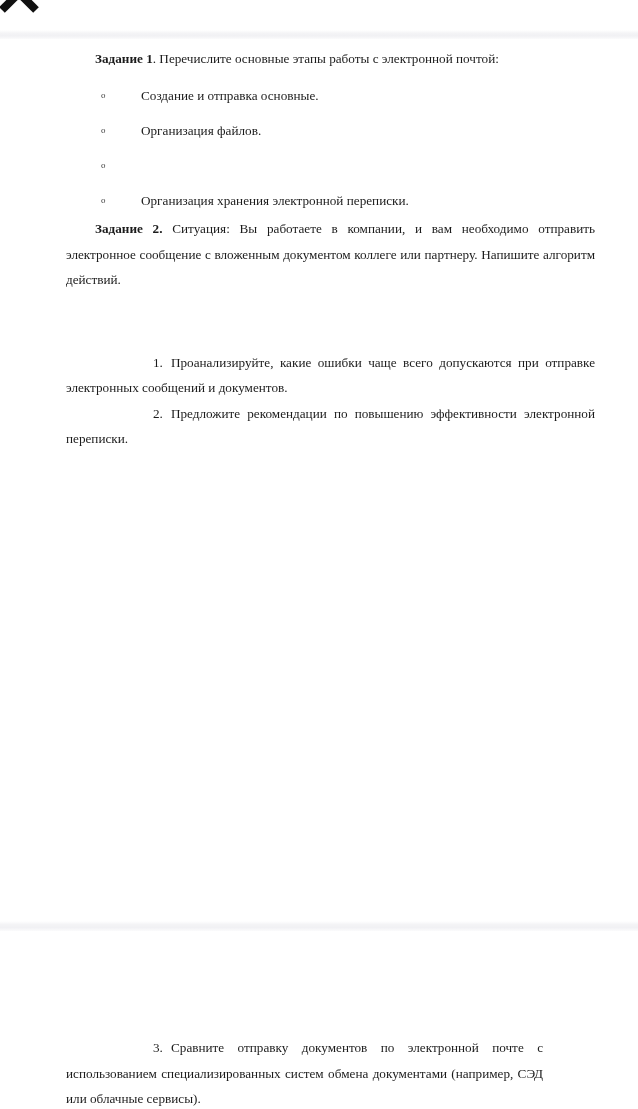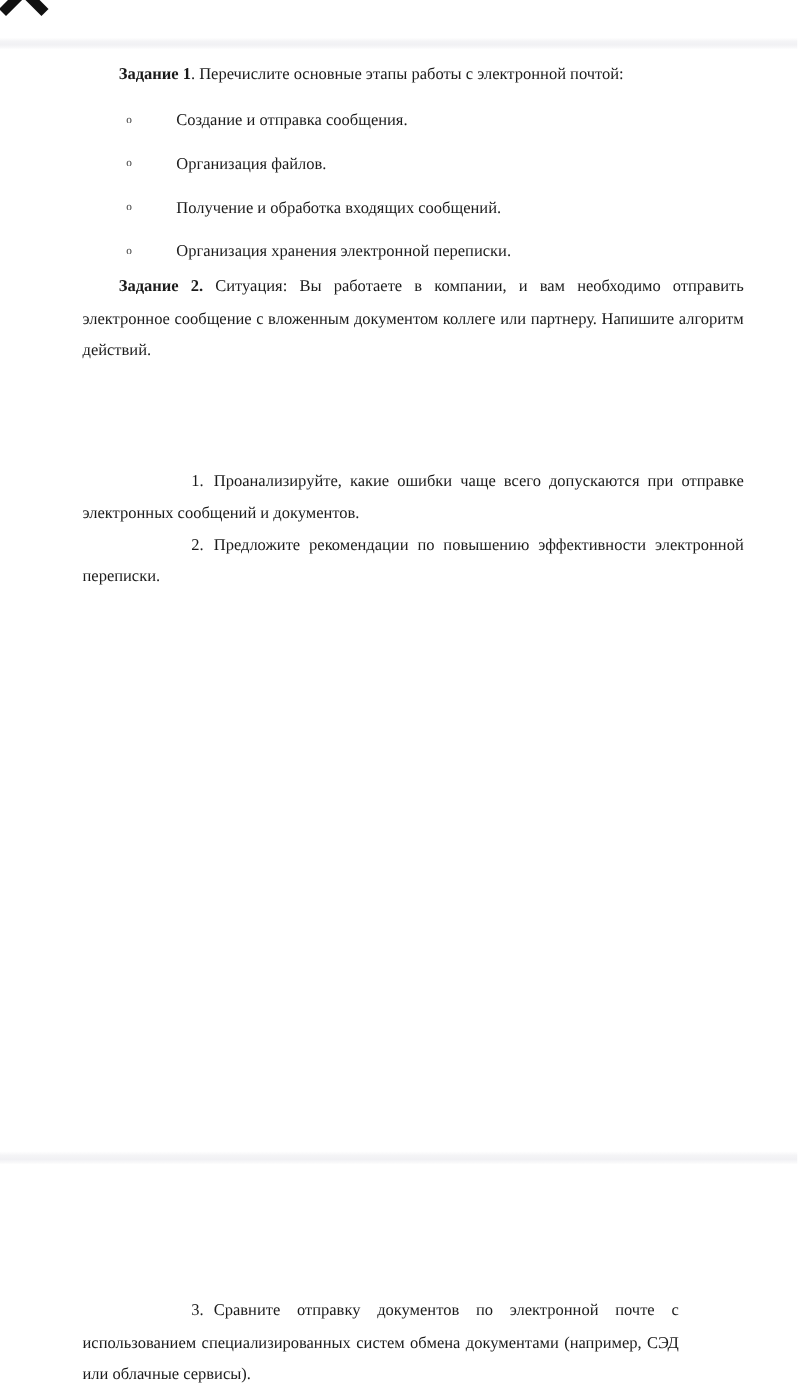--- a/index.html
+++ b/index.html
@@ -136,43 +136,42 @@
 <div class="page page-one">
 
   <div class="body-col" style="top: 8px;">
     <p class="para"><span class="lead">Задание 1</span><span>. Перечислите основные этапы работы с электронной почтой:</span></p>
   </div>
 
   <div class="body-col" style="top: 40px;">
     <ul class="bullets">
       <li>
         <span class="bullet-mark">o</span>
-        <span>Создание и отправка сообщения.</span>
+        <span>Создание и отправка основные.</span>
       </li>
       <li>
         <span class="bullet-mark">o</span>
         <span>Организация файлов.</span>
       </li>
       <li>
         <span class="bullet-mark">o</span>
-        <span>Получение и обработка входящих сообщений.</span>
       </li>
       <li>
         <span class="bullet-mark">o</span>
         <span>Организация хранения электронной переписки.</span>
       </li>
     </ul>
   </div>
 
   <div class="body-col" style="top: 178px;">
     <p class="para"><span class="lead">Задание 2.</span><span> Ситуация: Вы работаете в компании, и вам необходимо отправить электронное сообщение с вложенным документом коллеге или партнеру. Напишите алгоритм действий.</span></p>
   </div>
 
 
-  <div class="body-col" style="top: 308px;">
+  <div class="body-col" style="top: 286px;">
     <div class="spacer-line"></div>
     <p class="para numbered"><span class="num">1.</span><span class="num-gap"></span><span>Проанализируйте, какие ошибки чаще всего допускаются при отправке электронных сообщений и документов.</span></p>
     <p class="para numbered"><span class="num">2.</span><span class="num-gap"></span><span>Предложите рекомендации по повышению эффективности электронной переписки.</span></p>
   </div>
 
 </div>
 
 <div class="page page-two">
 
   <div class="body-col-narrow" style="top: 63px;">

